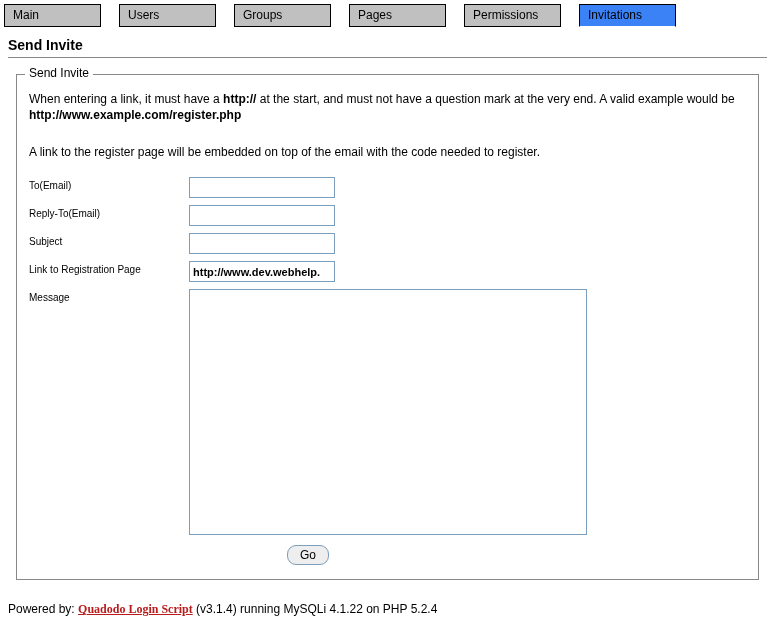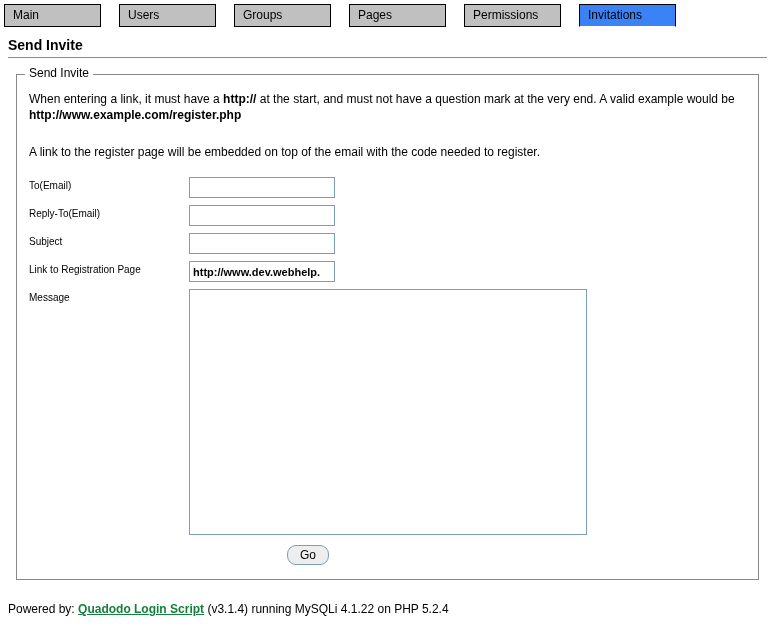--- a/index.html
+++ b/index.html
@@ -102,23 +102,24 @@
   font-family: Verdana, Geneva, sans-serif;
   font-size: 12px;
   cursor: pointer;
   border-radius: 9px;
 }
 .footer {
   padding: 10px 8px;
   font-size: 12px;
 }
 .footer a {
-  color: #15803d;
+  color: #b91c1c;
   text-decoration: underline;
   font-weight: bold;
+  font-family: Liberation Serif, serif;
 }
 </style>
 </head>
 <body>
 
 <div class="tabs">
   <div class="tab">Main</div>
   <div class="tab">Users</div>
   <div class="tab">Groups</div>
   <div class="tab">Pages</div>

